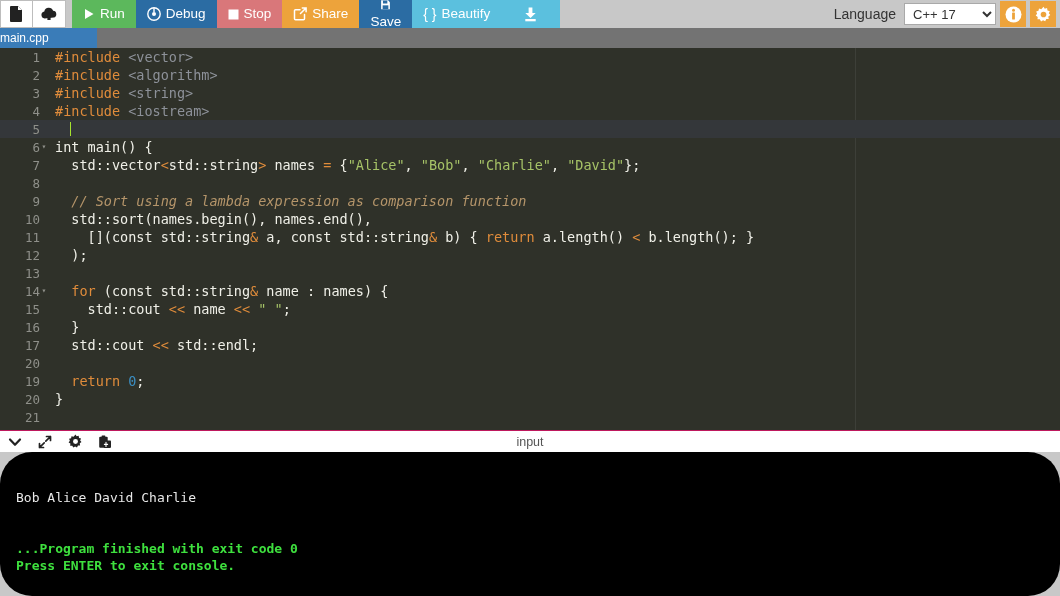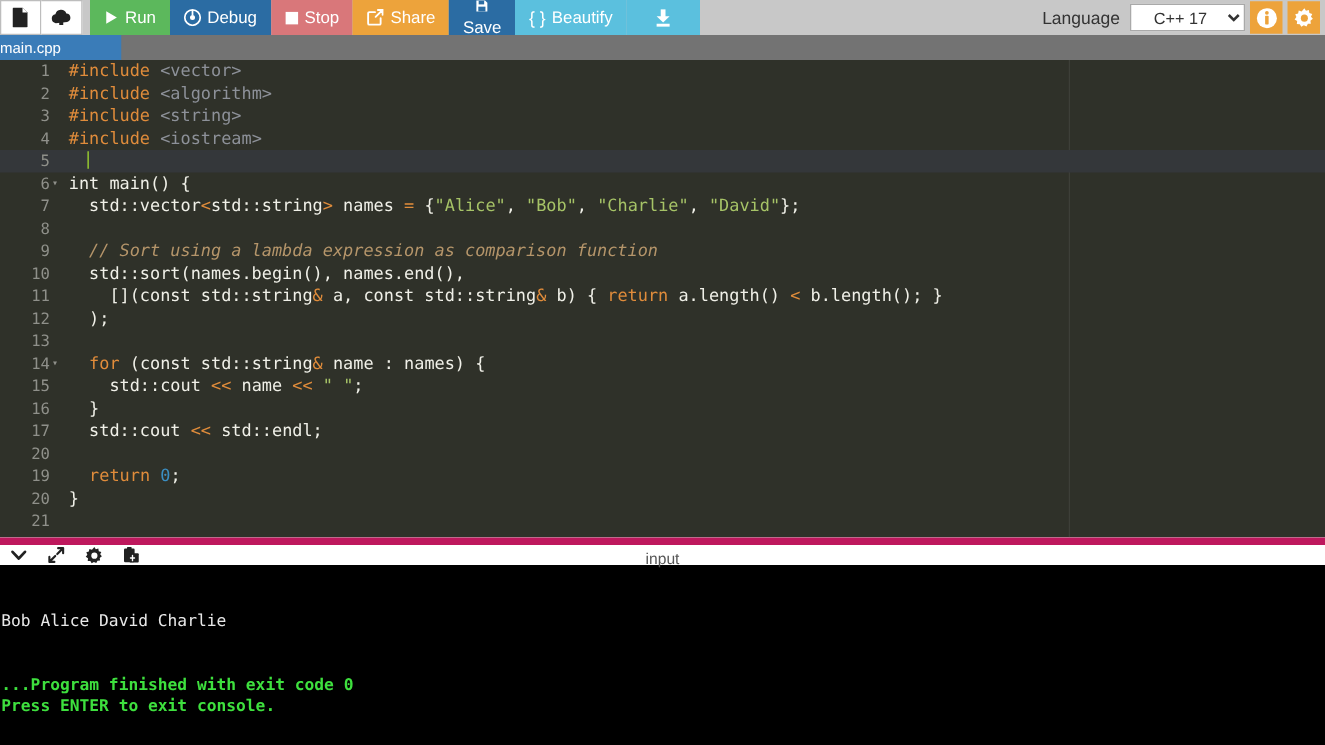--- a/index.html
+++ b/index.html
@@ -45,21 +45,21 @@
 
   .tb-right {
     position:absolute; right:0; top:0; height:28px;
     display:flex; align-items:center; gap:0;
   }
   .lang-label { font-size:14px; color:#333; margin-right:8px; }
   .lang-select {
     height:22px; width:92px;
     font-size:13px; font-family:"Liberation Sans", sans-serif;
     background:#fff; border:1px solid #a9a9a9; color:#333;
-    padding-left:14px;
+    padding-left:4px;
   }
   .orange-icon {
     width:26px; height:26px; margin-left:4px;
     background:#eda33b; color:#fff;
     display:flex; align-items:center; justify-content:center;
     cursor:pointer;
   }
 
   
   #tabbar {
@@ -115,21 +115,21 @@
   .k-str   { color:#a6c367; }   
   .k-cmt   { color:#b5956a; font-style:italic; }
   .k-op    { color:#e08c3b; }   
   .k-num   { color:#3b8ec2; }
   .k-plain { color:#f0f0e8; }
 
   
   #console-head {
     height:22px; width:1060px;
     background:#ffffff;
-    border-top:6px solid #be185d;
+    border-top:1px solid #be185d;
     display:flex; align-items:center;
     position:relative;
   }
   .ch-icon {
     width:30px; height:22px;
     display:flex; align-items:center; justify-content:center;
     cursor:pointer; color:#222;
   }
   #input-label {
     position:absolute; left:0; right:0; top:0;
@@ -137,23 +137,24 @@
     font-size:12.5px; color:#555; pointer-events:none;
   }
 
   
   #console {
     width:1060px; height:144px;
     background:#000000;
     color:#e6e6e6;
     font-family:"DejaVu Sans Mono", monospace;
     font-size:13px; line-height:17px;
-    padding:3px 0 0 1px;
+    padding:3px 0 0 16px;
     overflow:hidden;
     white-space:pre;
+    border-radius:32px;
   }
   .out-line { color:#e8e8e8; }
   .out-blank { height:17px; }
   .out-green { color:#3ee03e; font-weight:bold; }
 </style>
 </head>
 <body>
 
 <div id="toolbar">
   <div class="tb-iconbtn">

